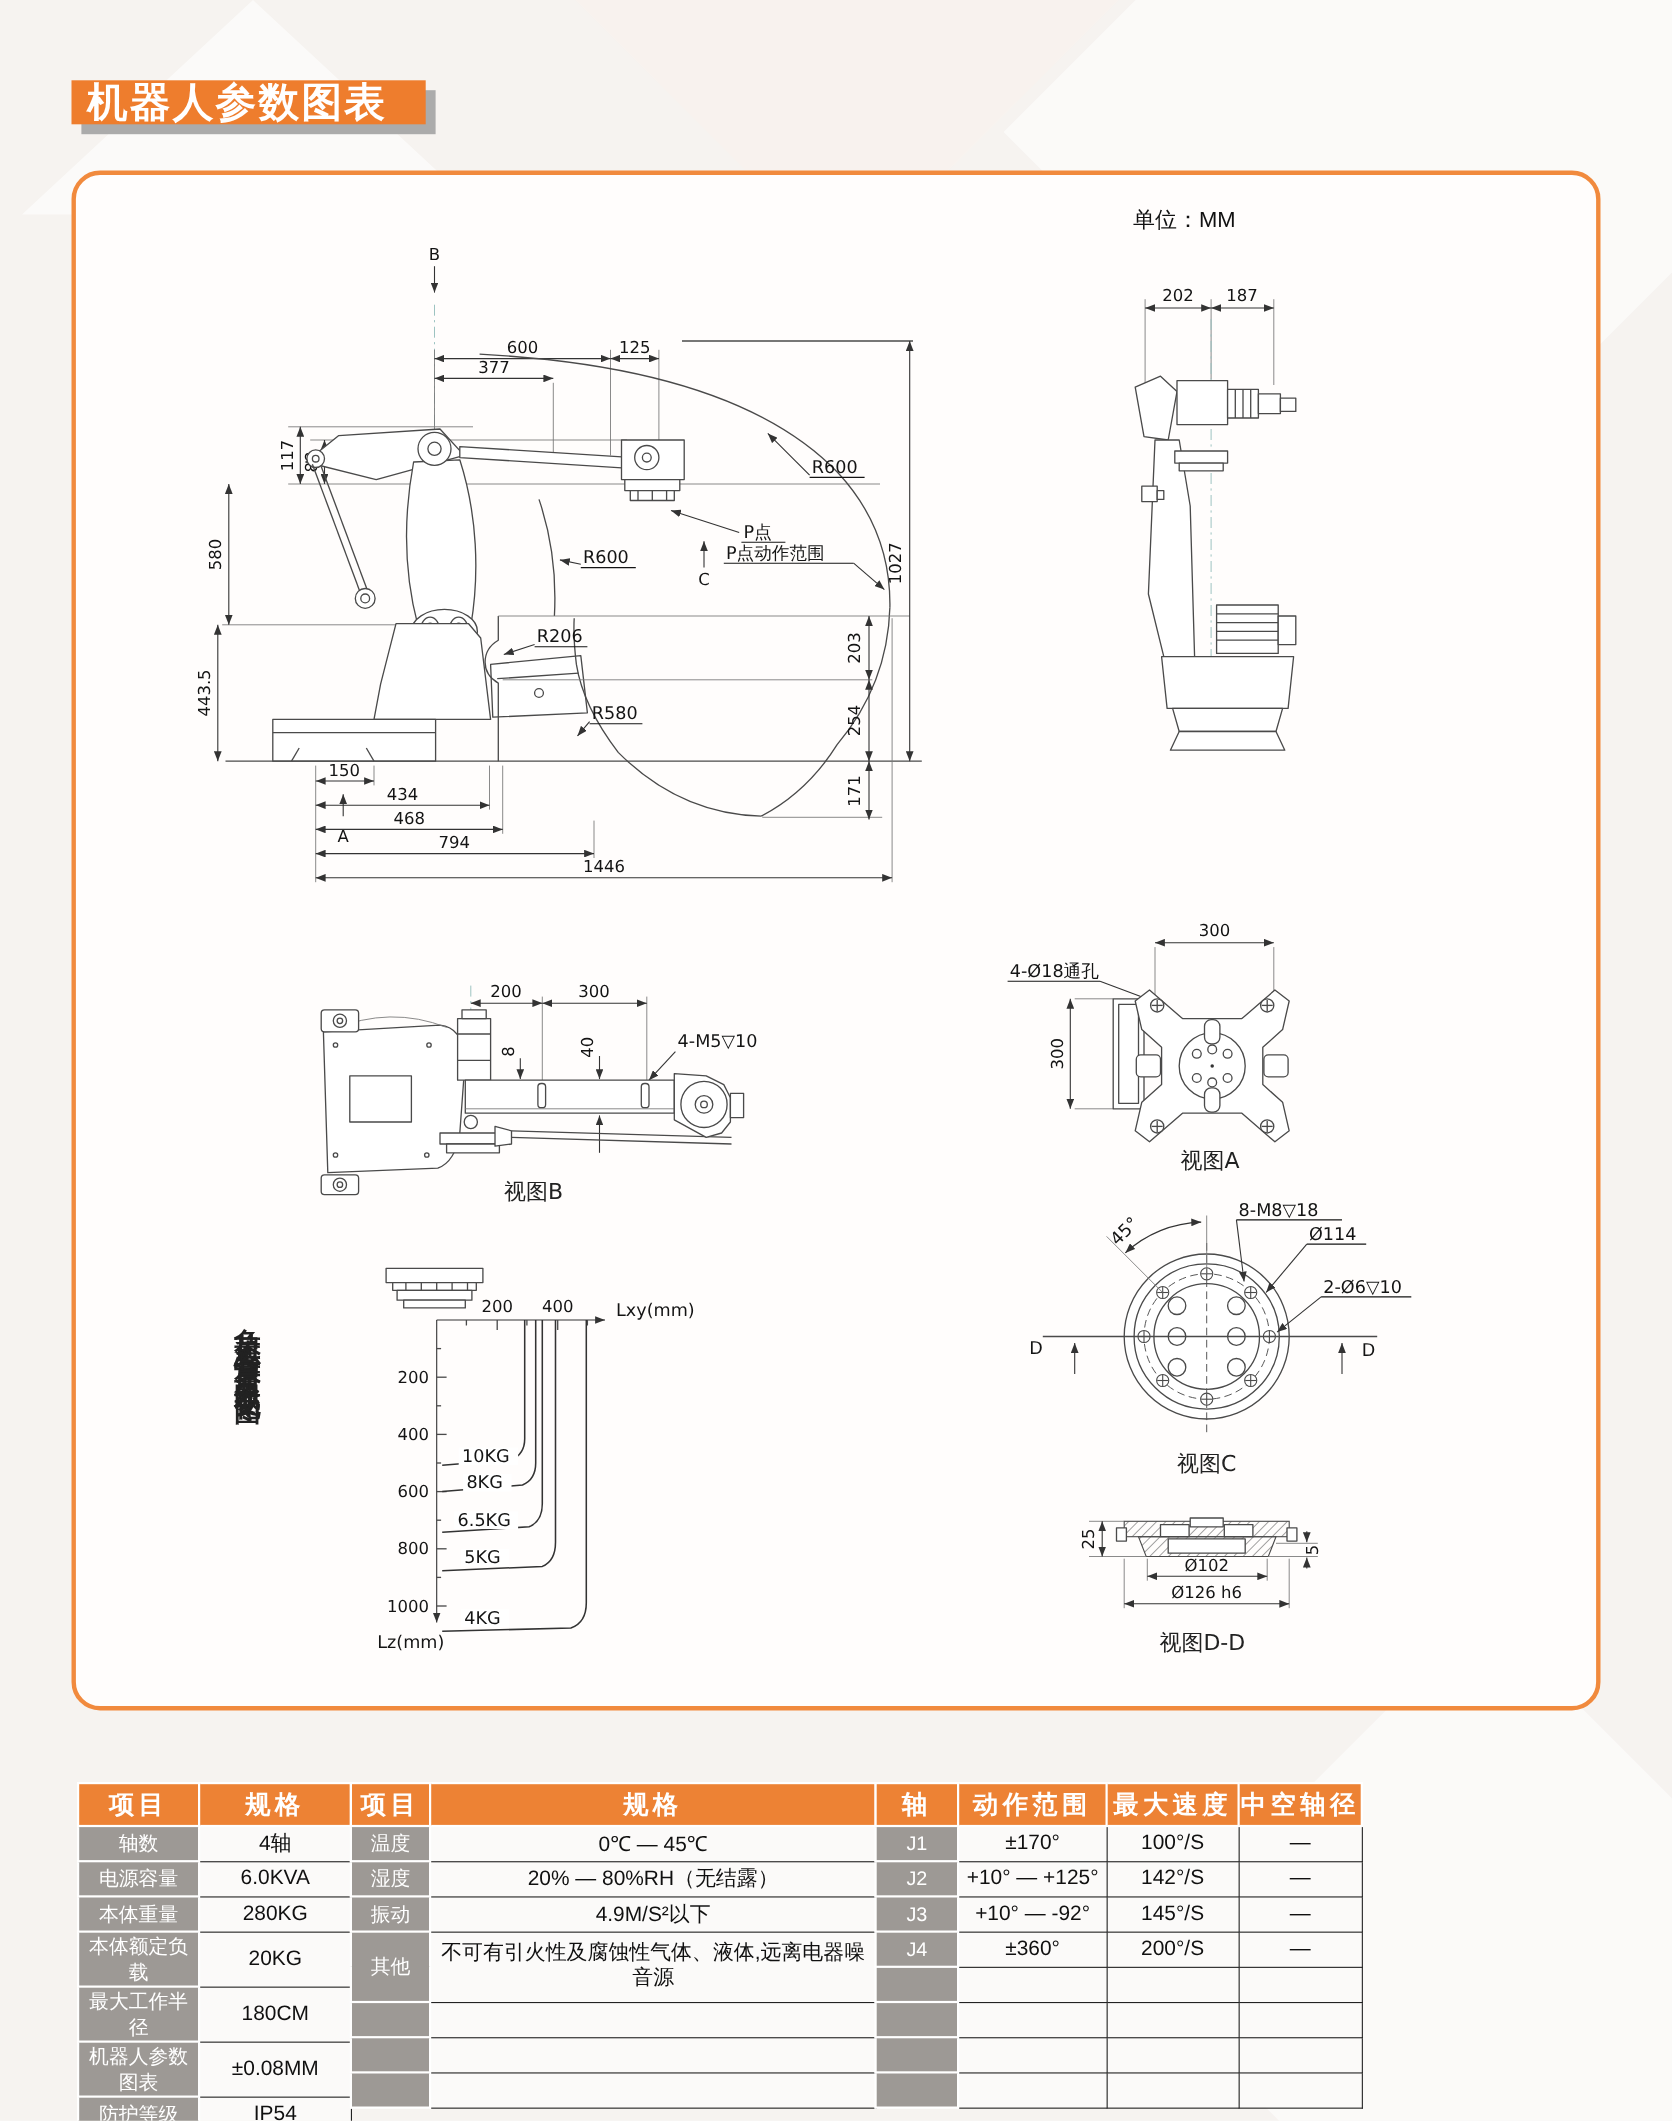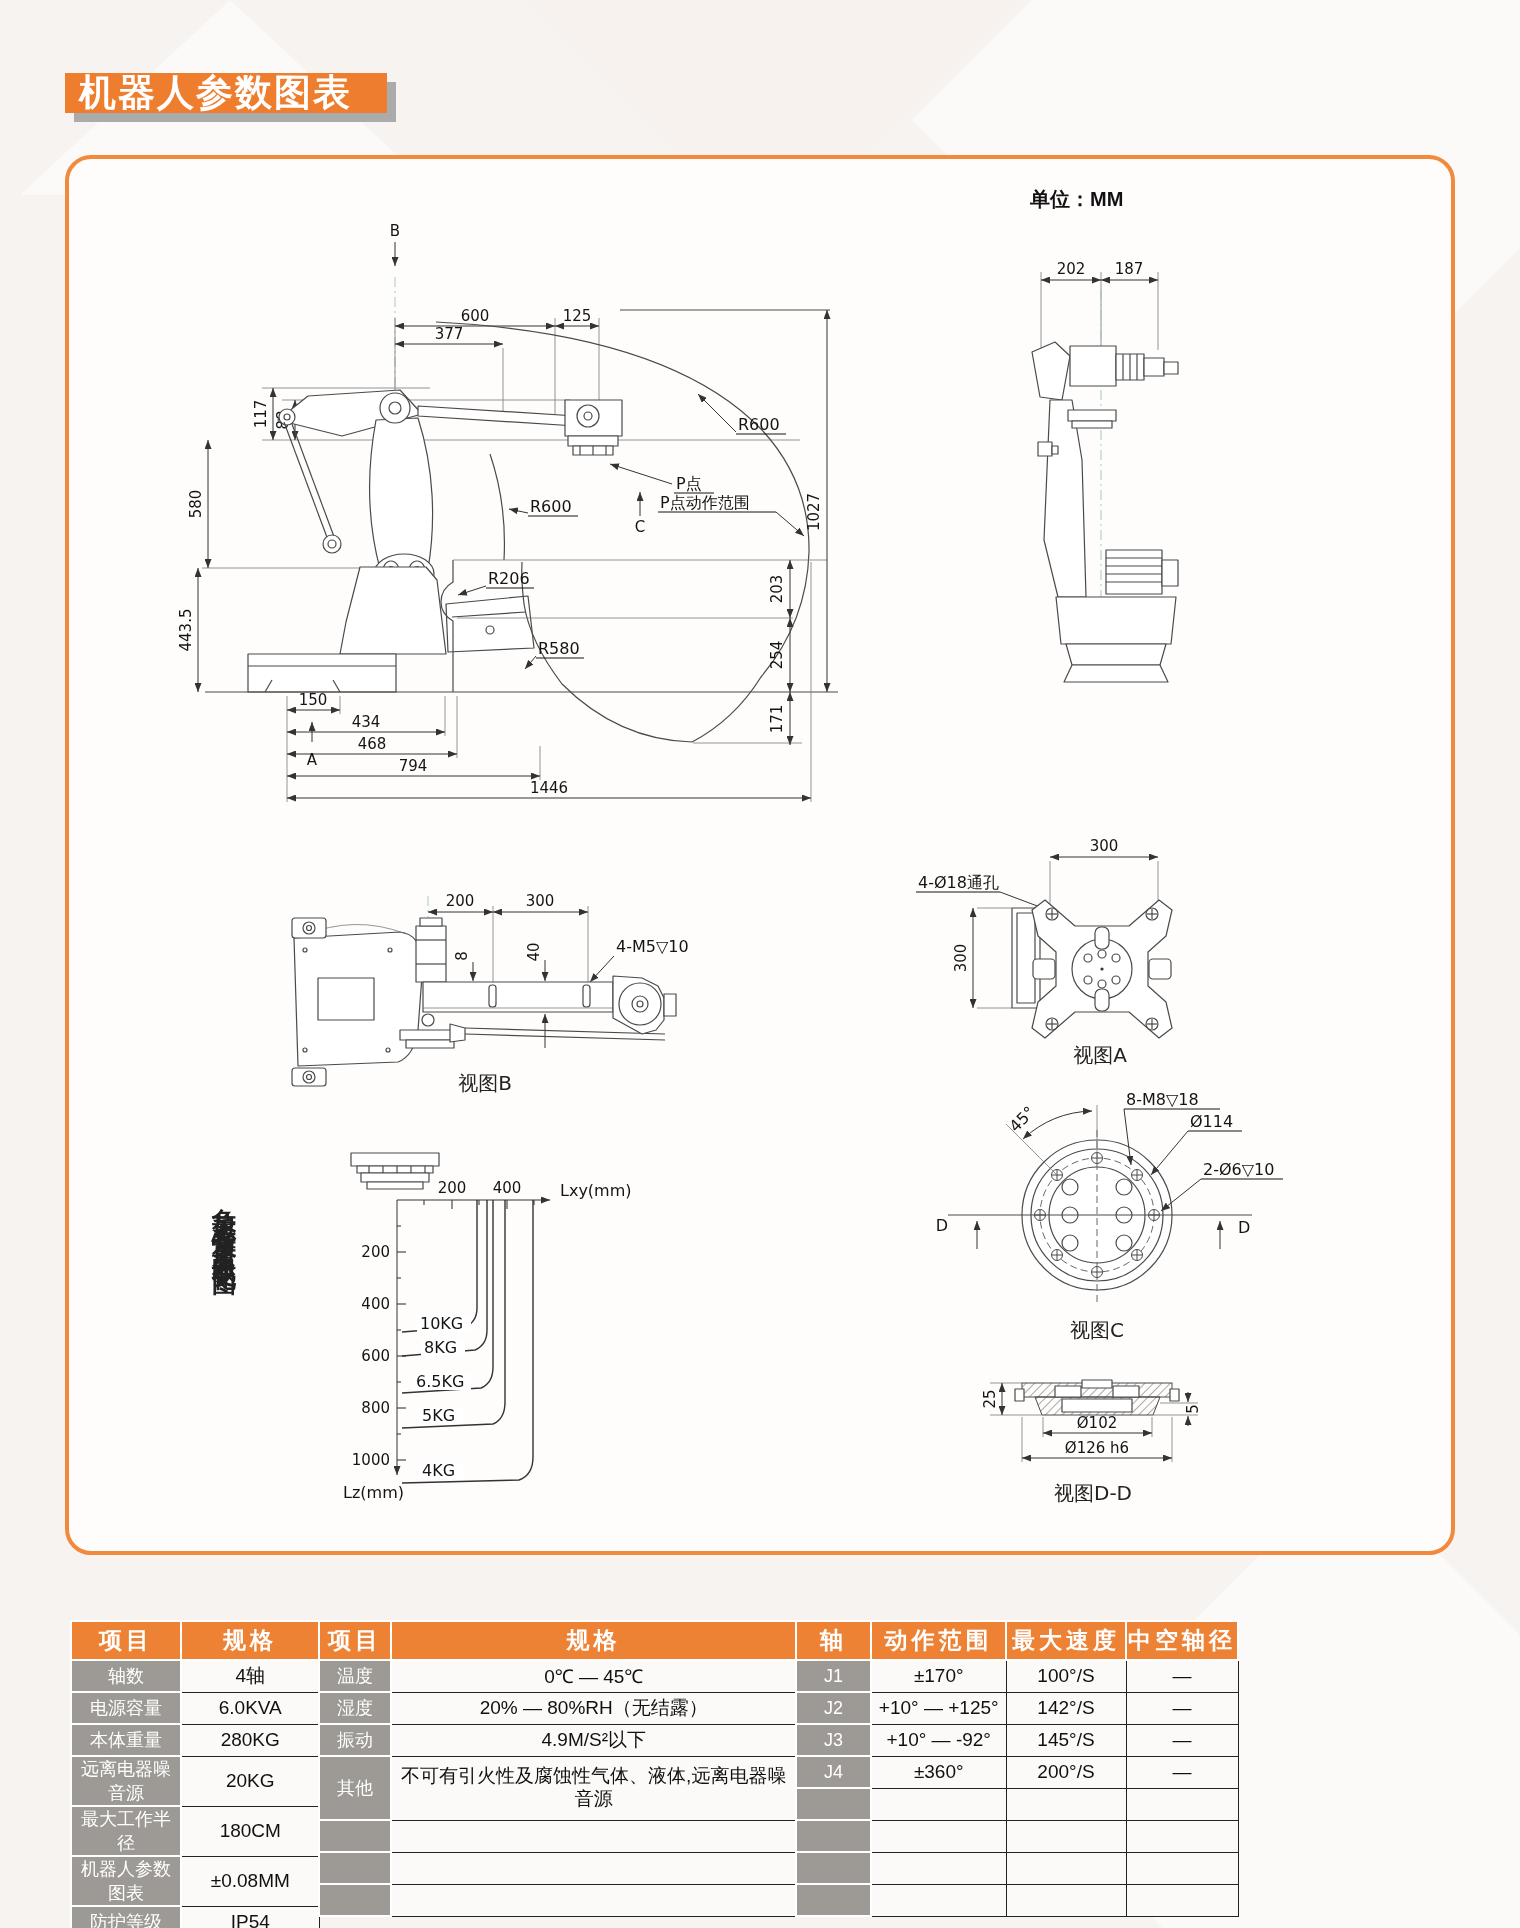--- a/index.html
+++ b/index.html
@@ -5,21 +5,21 @@
   html,body{margin:0;padding:0;}
   #page{position:relative;width:1520px;height:1928px;background:#f6f3f0;overflow:hidden;
         font-family:"Liberation Sans",sans-serif;}
   .bgdeco{position:absolute;background:rgba(255,255,255,.55);transform:rotate(45deg);}
   .tri{position:absolute;width:0;height:0;border-left:210px solid transparent;border-right:210px solid transparent;border-bottom:195px solid rgba(255,255,255,.6);}
   .title-block{position:absolute;left:65px;top:73px;width:322px;height:40px;background:#ee7d2d;
       box-shadow:9px 9px 0 #ababab;display:flex;align-items:center;padding-left:14px;box-sizing:border-box;}
   .title-block span{color:#fff;font-size:37px;font-weight:bold;letter-spacing:2px;}
   .panel{position:absolute;left:65px;top:155px;width:1390px;height:1400px;background:#fffdfc;
       border:4px solid #f1judge8a3d;border:4px solid #f18a3d;border-radius:26px;box-sizing:border-box;}
-  .unit{position:absolute;left:1030px;top:186px;width:160px;font-size:20px;font-weight:bold;color:#111;}
+  .unit{position:absolute;left:1030px;top:186px;width:160px;font-size:20px;font-weight:normal;color:#111;}
   .chart-vtitle{position:absolute;left:208px;top:1188px;height:390px;writing-mode:vertical-rl;text-orientation:upright;
       font-size:24px;font-weight:bold;color:#222;letter-spacing:5px;}
   svg{position:absolute;overflow:visible;}
   .ln{fill:none;stroke:#4a4a4a;stroke-width:1.2;stroke-linejoin:round;}
   .fw{fill:#ffffff;stroke:#4a4a4a;stroke-width:1.2;stroke-linejoin:round;}
   .thin{fill:none;stroke:#7a7a7a;stroke-width:.8;}
   .dim{fill:none;stroke:#333;stroke-width:1;}
   .cl{fill:none;stroke:#9cc2c0;stroke-width:.9;stroke-dasharray:10 4 2 4;}
   .dash{fill:none;stroke:#555;stroke-width:.9;stroke-dasharray:7 4;}
   svg text{font-family:"DejaVu Sans","Liberation Sans",sans-serif;}
@@ -521,21 +521,21 @@
         </tr>
     <tr>
           <td class="g">电源容量</td>
           <td class="v">6.0KVA</td>
         </tr>
     <tr>
           <td class="g">本体重量</td>
           <td class="v">280KG</td>
         </tr>
     <tr>
-          <td class="g">远离电器噪音源</td>
+          <td class="g">本体额定负载</td>
           <td class="v">20KG</td>
         </tr>
     <tr>
           <td class="g">最大工作半径</td>
           <td class="v">180CM</td>
         </tr>
     <tr>
           <td class="g">机器人参数图表</td>
           <td class="v">±0.08MM</td>
         </tr>

